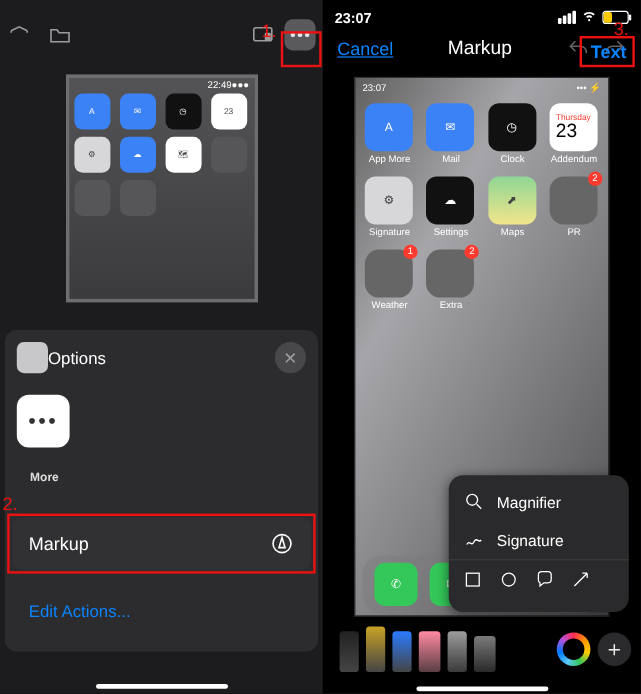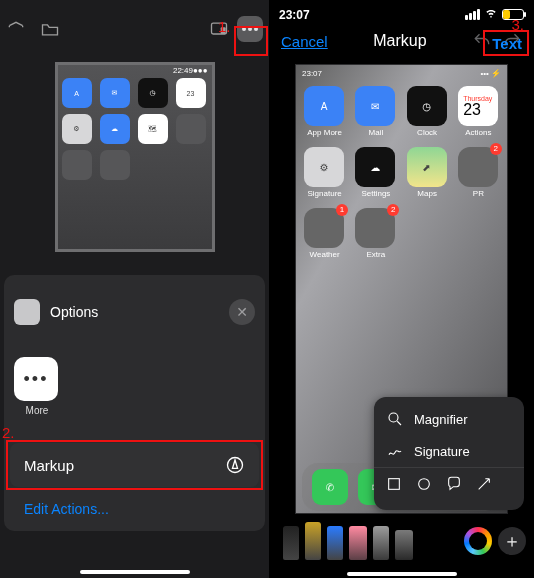--- a/index.html
+++ b/index.html
@@ -57,51 +57,50 @@
   .ticon.gray { background:#d7d7d9; }
   .ticon.folder { background:#565658;}
 
   
   .sheet {
     position:absolute; left:4px; right:4px; top:275px;
     background: #2c2c2e; border-radius:10px;
     padding:0;
   }
   .sheet-header {
-    display:flex; align-items:center; padding:24px 10px;
-    gap:10px;
+    display:flex; align-items:center; padding:10px 10px;
   }
   .sheet-header-thumb {
     width:26px; height:26px; border-radius:6px; background:#c8c8ca;
   }
   .sheet-header-title { color:#fff; font-size:14px; font-weight:500; flex:1;}
   .sheet-close {
     width:26px; height:26px; border-radius:13px; background:#48484a;
     color:#9e9ea0; display:flex; align-items:center; justify-content:center;
     font-size:14px;
   }
   .sheet-apps { padding:8px 10px 0 10px; }
   .sheet-app { width:46px; text-align:center; }
   .sheet-app-icon {
     width:44px; height:44px; border-radius:10px; background:#fff;
     display:flex; align-items:center; justify-content:center;
     color:#333; font-size:18px; letter-spacing:2px;
   }
-  .sheet-app-label { color:#ddd; font-size:10px; margin-top:4px;}
+  .sheet-app-label { color:#ddd; font-size:10px; margin-top:20px;font-weight:bold;}
 
   .sheet-list { margin:10px 0 0 0; }
   .sheet-item {
     background:#313133; border-radius:8px;
     display:flex; align-items:center; justify-content:space-between;
     padding:12px 14px; margin:0 6px; color:#fff; font-size:15px;
   }
   .sheet-item .acc { width:20px; height:20px; }
   .sheet-item .acc svg { width:20px; height:20px; stroke:#fff; fill:none; stroke-width:1.6;}
   .sheet-link {
-    color:#0a84ff; font-size:14px; padding:12px 14px; margin:2px 6px;
+    color:#0a84ff; font-size:14px; padding:24px 14px; margin:2px 6px;
   }
 
   .home-indicator {
     position:absolute; bottom:4px; left:50%; transform:translateX(-50%);
     width:110px; height:4px; border-radius:3px; background:#fff;
   }
 
   
   .callout { position:absolute; border:2px solid #e11; pointer-events:none;}
   .callout-label { position:absolute; color:#e11; font-size:15px; font-weight:500;}
@@ -348,21 +347,21 @@
           <div class="rlabel">Mail</div>
         </div>
       <div>
           <div class="ricon dark">◷</div>
           <div class="rlabel">Clock</div>
         </div>
       <div>
           <div class="ricon">
             <div style="font-size:7px;line-height:1;"><span style="color:#ff3b30">Thursday</span><br><span style="font-size:16px;color:#000">23</span></div>
           </div>
-          <div class="rlabel">Actions</div>
+          <div class="rlabel">Addendum</div>
         </div>
     </div>
     <div class="rc-grid rc-row2">
       <div>
           <div class="ricon gray">⚙</div>
           <div class="rlabel">Signature</div>
         </div>
       <div>
           <div class="ricon dark">☁</div>
           <div class="rlabel">Settings</div>

